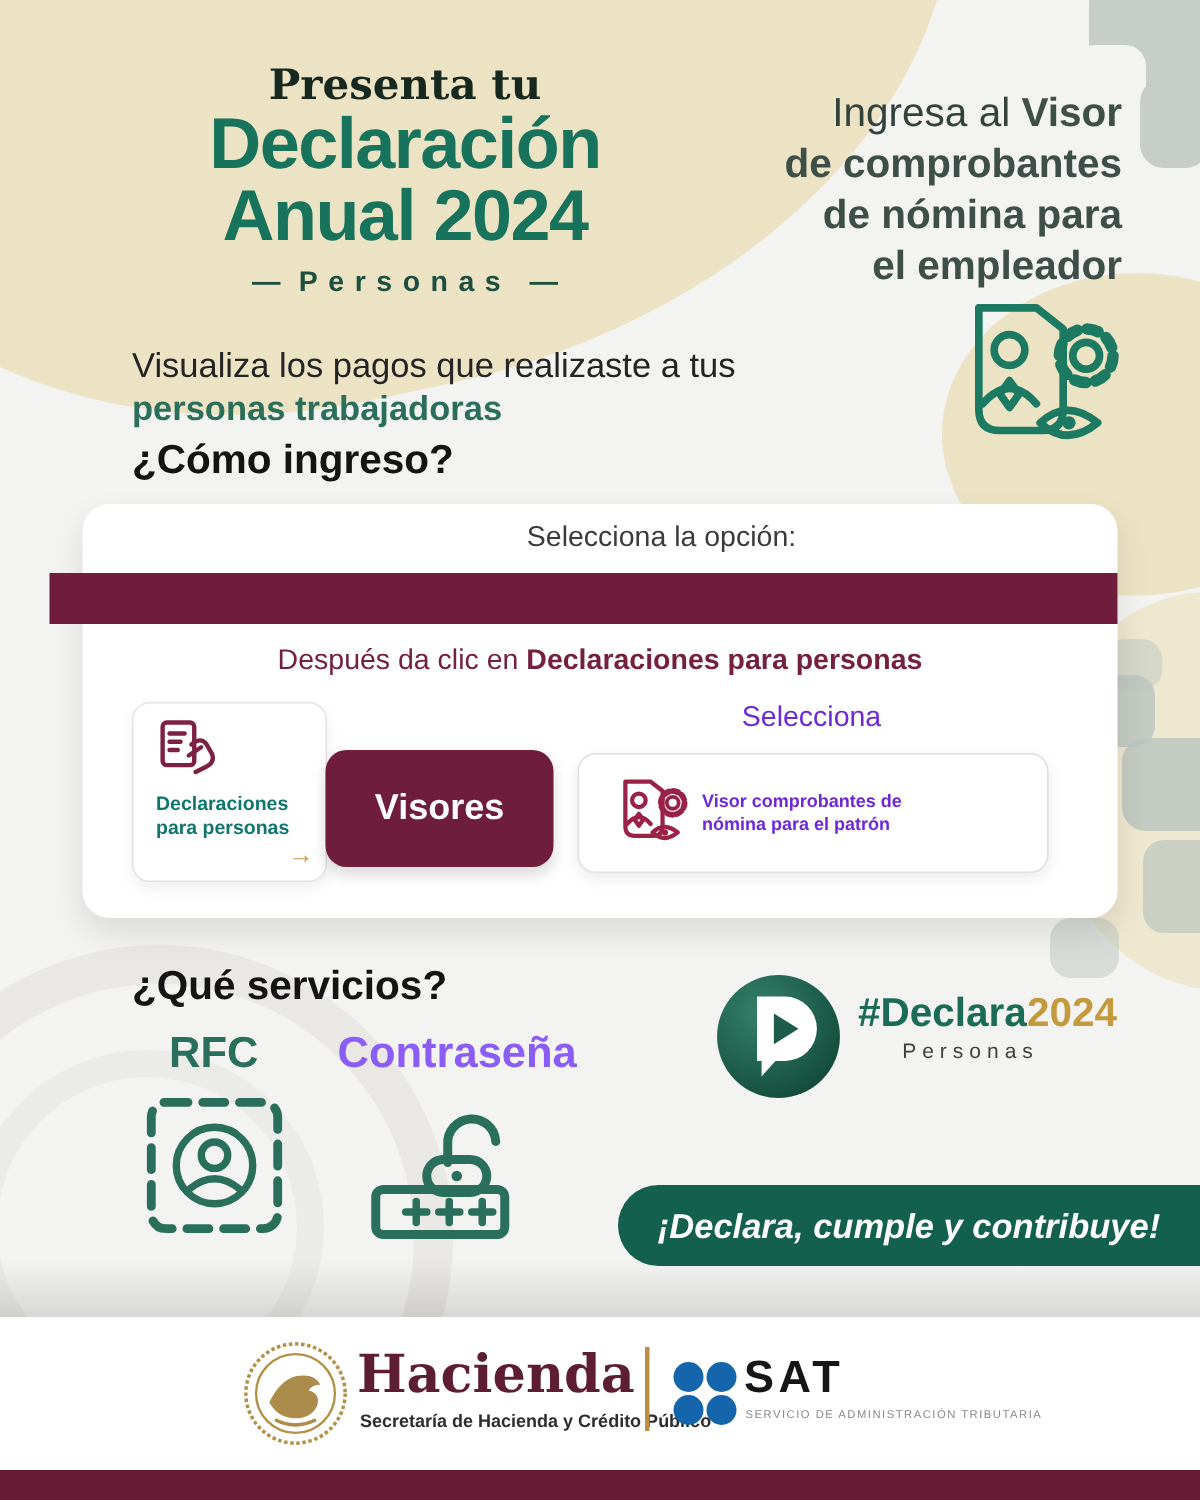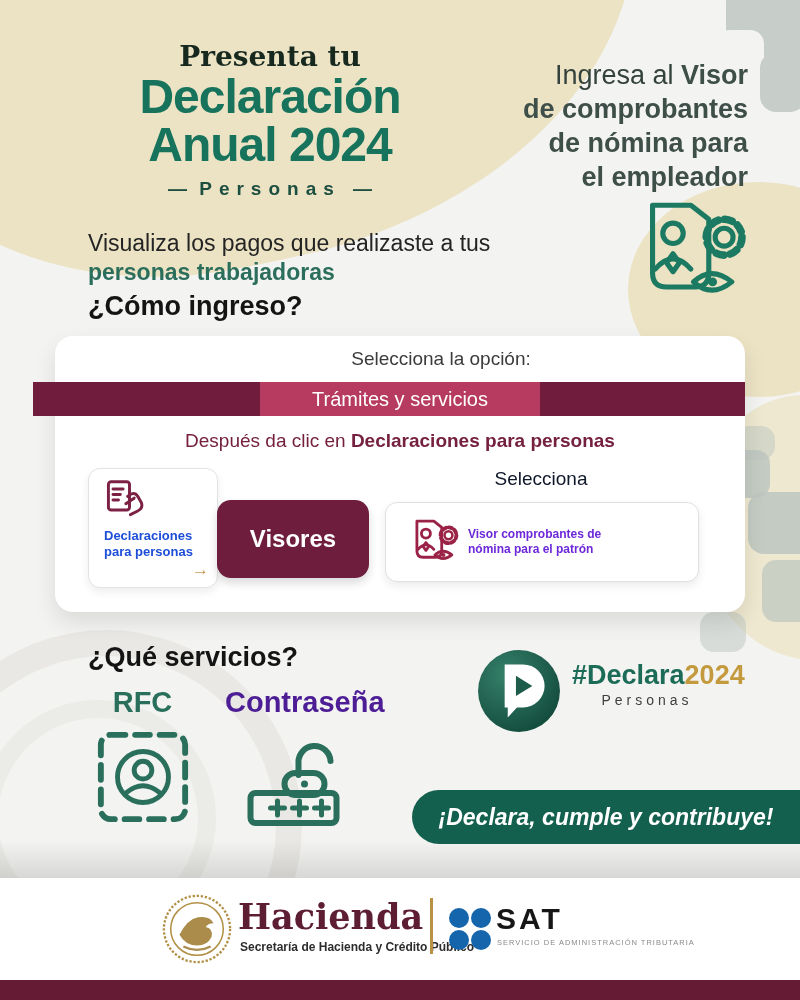--- a/index.html
+++ b/index.html
@@ -49,37 +49,37 @@
   .step1{left:55px; top:348px; width:690px; text-align:center; font-size:19px; color:#3b3b3b;margin-left:41px;}
   .bar{left:33px; top:382px; width:712px; height:34px; background:#701d3d;}
   .bar-seg{left:260px; top:382px; width:280px; height:34px; background:#b73a60;
     display:flex; align-items:center; justify-content:center;
     color:#ffffff; font-size:20px;}
   .step2{left:55px; top:430px; width:690px; text-align:center; font-size:19px; color:#75203f;}
   .step2 b{font-weight:bold;}
 
   .tile{left:88px; top:468px; width:128px; height:118px; background:#ffffff;
     border:1px solid #e3e3e3; border-radius:12px; box-shadow:0 4px 10px rgba(0,0,0,0.07);}
-  .tile-label{left:104px; top:528px; font-size:13px; font-weight:bold; color:#1d4ed8; line-height:1.25;}
+  .tile-label{left:104px; top:528px; font-size:13px; font-weight:bold; color:#0f766e; line-height:1.25;}
   .tile-arrow{left:192px; top:560px; font-size:17px; font-weight:bold; color:#c59a55;}
 
   .choose-label{left:217px; top:468px; width:152px; text-align:center; font-size:19px; color:#232323;}
   .visores-btn{left:217px; top:500px; width:152px; height:78px; background:#6e1d3c;
     border-radius:14px; display:flex; align-items:center; justify-content:center;
     color:#ffffff; font-size:24px; font-weight:bold; box-shadow:0 5px 10px rgba(0,0,0,0.15);}
-  .select-label{left:385px; top:468px; width:312px; text-align:center; font-size:19px; color:#0f172a;}
+  .select-label{left:385px; top:468px; width:312px; text-align:center; font-size:19px; color:#6d28d9;}
   .result-card{left:385px; top:502px; width:312px; height:78px; background:#ffffff;
     border:1px solid #e0e0e0; border-radius:12px; box-shadow:0 4px 10px rgba(0,0,0,0.08);
     display:flex; align-items:center;}
   .result-text{font-size:12px; font-weight:bold; color:#6d28d9; line-height:1.22; margin-left:6px;}
 
   
   .need-heading{left:88px; top:642px; font-size:27px; font-weight:bold; color:#141414;}
   .rfc-label{left:95px; top:686px; width:95px; text-align:center; font-size:29px; font-weight:bold; color:#2a6f5c;}
-  .pwd-label{left:225px; top:686px; font-size:29px; font-weight:bold; color:#4c1d95;}
+  .pwd-label{left:225px; top:686px; font-size:29px; font-weight:bold; color:#8b5cf6;}
 
   
   .declara-text{left:572px; top:660px; font-size:27px; font-weight:bold;}
   .declara-text .tag{color:#1b6b57;}
   .declara-text .yr{color:#c49a3f;}
   .declara-sub{left:572px; top:692px; width:150px; text-align:center;
     font-size:14px; letter-spacing:4px; color:#3f3f3f;}
   .slogan{left:412px; top:790px; width:388px; height:54px; background:#14604e;
     border-radius:27px 0 0 27px; display:flex; align-items:center; justify-content:center;
     color:#ffffff; font-size:23px; font-weight:bold; font-style:italic;}
@@ -146,23 +146,20 @@
     </g>
   </svg>
 
   <div class="abs intro1">Visualiza los pagos que realizaste a tus</div>
   <div class="abs intro2">personas trabajadoras</div>
   <div class="abs how-heading">¿Cómo ingreso?</div>
 
   <div class="abs card"></div>
   <div class="abs step1">Selecciona la opción:</div>
   <div class="abs bar"></div>
-  <div class="abs bar-seg">
-    <span>Trámites y servicios</span>
-  </div>
   <div class="abs step2">
     <span>Después da clic en </span><b>Declaraciones para personas</b>
   </div>
 
   <div class="abs tile"></div>
   <svg class="abs" style="left:102px; top:478px;" width="44" height="44" viewBox="0 0 48 48">
     <g fill="none" stroke="#7c2044" stroke-width="3.2" stroke-linecap="round" stroke-linejoin="round">
       <rect x="7" y="4" width="23" height="31" rx="3"></rect>
       <path d="M12 12 h11 M12 18 h8 M12 24 h6"></path>
       <path d="M28 20 q7 -6 11 0 l4 7 q2 6 -4 9 l-8 4"></path>

